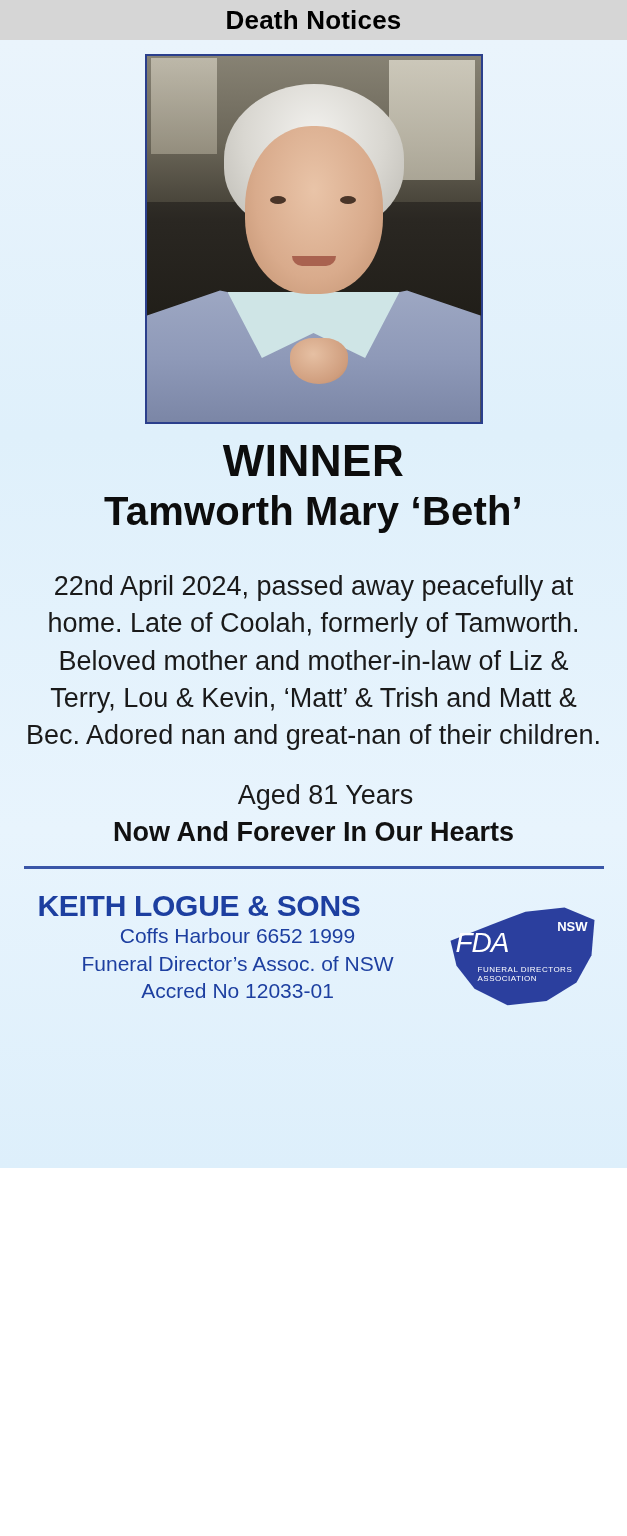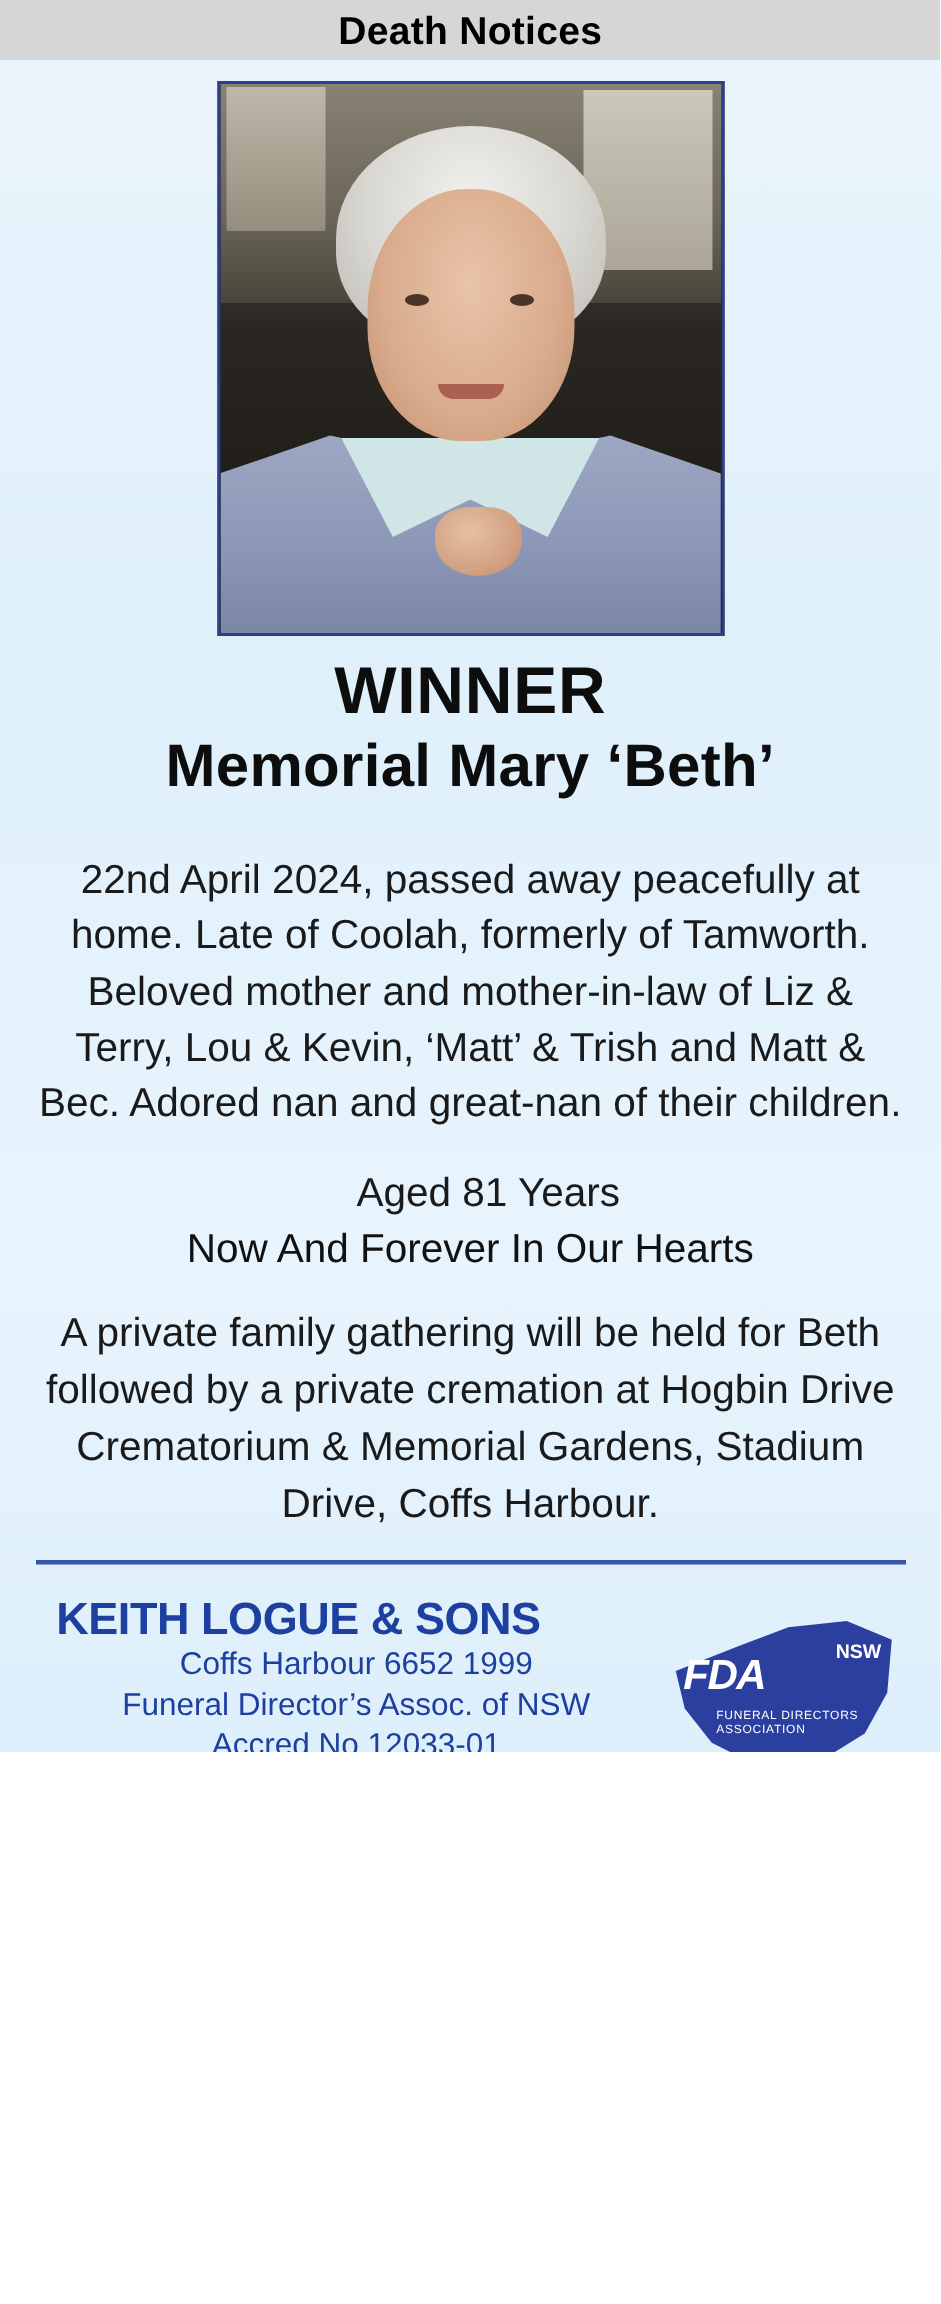--- a/index.html
+++ b/index.html
@@ -165,21 +165,21 @@
     margin-top: 26px;
     text-align: center;
     font-size: 27px;
     color: #1a1a1a;
     margin-left: 24px;
   }
   .tribute {
     margin-top: 6px;
     text-align: center;
     font-size: 27px;
-    font-weight: normal;
+    font-weight: bold;
     color: #111111;
   }
 
   .service-text {
     margin: 22px auto 0 auto;
     width: 580px;
     text-align: center;
     font-size: 27px;
     line-height: 1.4;
     color: #1a1a1a;
@@ -231,21 +231,21 @@
     inset: 0;
     background: #2b3f9e;
     clip-path: polygon(2% 34%, 30% 18%, 52% 6%, 78% 2%, 98% 14%, 96% 48%, 86% 74%, 66% 92%, 40% 96%, 18% 80%, 6% 58%);
   }
   .logo-text {
     position: absolute;
     left: 8px;
     top: 22px;
     color: #ffffff;
     font-size: 28px;
-    font-weight: bold;
+    font-weight: normal;
     font-style: italic;
     letter-spacing: -1px;
   }
   .logo-nsw {
     position: absolute;
     right: 10px;
     top: 14px;
     color: #ffffff;
     font-size: 13px;
     font-weight: bold;
@@ -280,29 +280,28 @@
       <div class="ph-hair"></div>
       <div class="ph-face"></div>
       <div class="ph-eye l"></div>
       <div class="ph-eye r"></div>
       <div class="ph-mouth"></div>
       <div class="ph-hand"></div>
     </div>
 
     <div class="name-block">
       <div class="surname">WINNER</div>
-      <div class="givennames">Memorial Mary ‘Beth’</div>
+      <div class="givennames">Tamworth Mary ‘Beth’</div>
     </div>
 
     <div class="body-text">22nd April 2024, passed away peacefully at home. Late of Coolah, formerly of Tamworth. Beloved mother and mother-in-law of Liz &amp; Terry, Lou &amp; Kevin, ‘Matt’ &amp; Trish and Matt &amp; Bec. Adored nan and great-nan of their children.</div>
 
     <div class="aged">Aged 81 Years</div>
     <div class="tribute">Now And Forever In Our Hearts</div>
 
-    <div class="service-text">A private family gathering will be held for Beth followed by a private cremation at Hogbin Drive Crematorium &amp; Memorial Gardens, Stadium Drive, Coffs Harbour.</div>
 
     <div class="rule"></div>
 
     <div class="footer">
       <div class="fd-text">
         <div class="fd-name">KEITH LOGUE &amp; SONS</div>
         <div class="fd-line">Coffs Harbour 6652 1999</div>
         <div class="fd-line">Funeral Director’s Assoc. of NSW</div>
         <div class="fd-line">Accred No 12033-01</div>
       </div>

